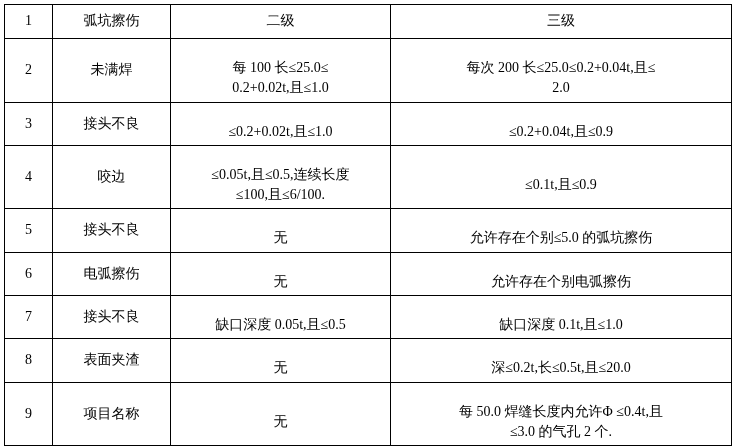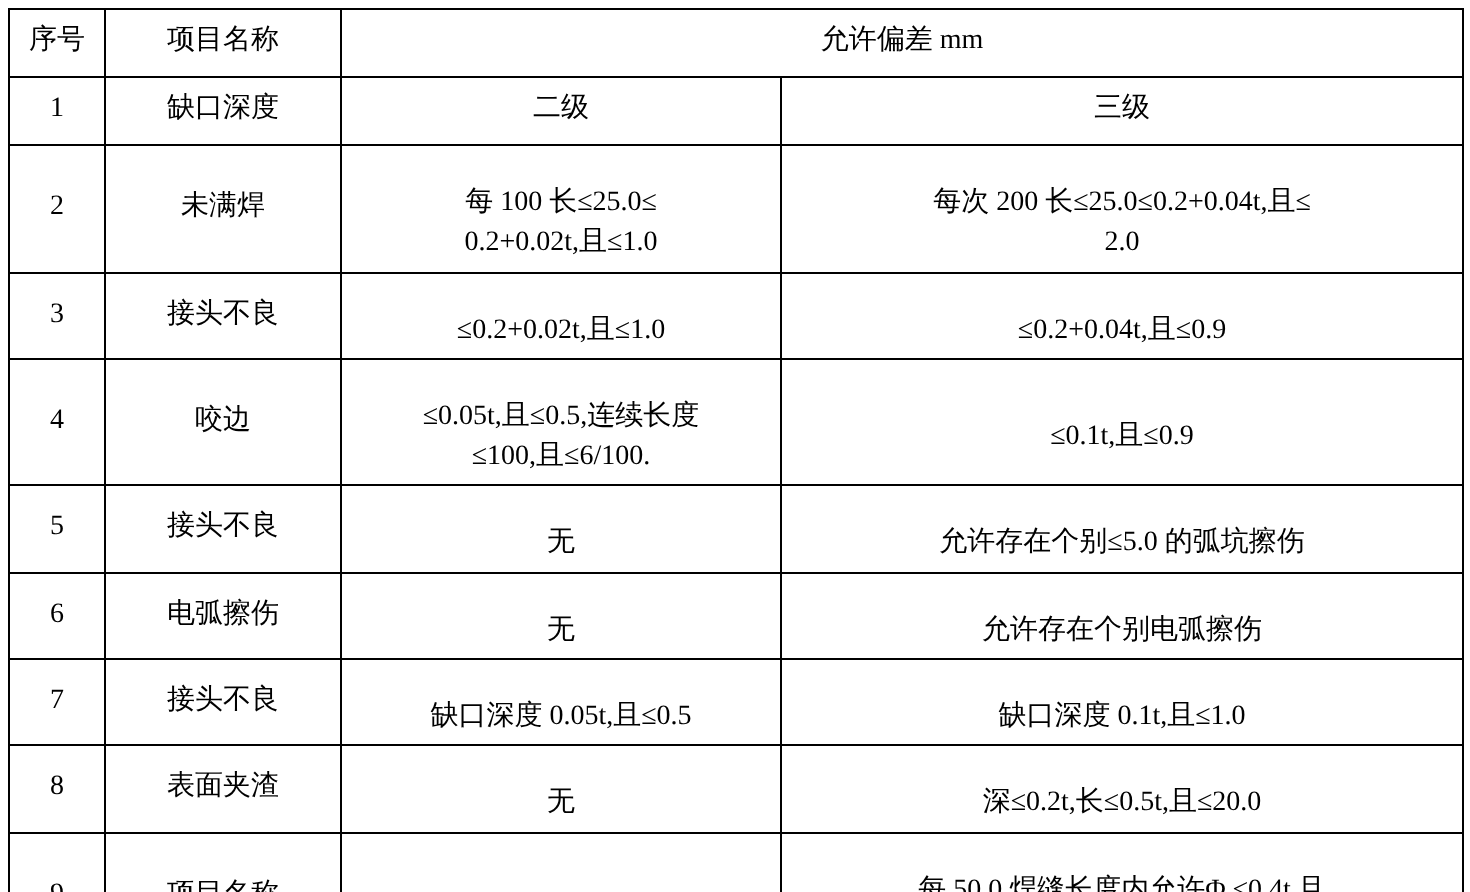--- a/index.html
+++ b/index.html
@@ -62,28 +62,23 @@
 
 <div class="sheet">
   <table class="spec">
     <colgroup>
       <col class="col-no">
       <col class="col-item">
       <col class="col-two">
       <col class="col-three">
     </colgroup>
     <tbody>
-      <tr class="hdr row-h">
-        <td>序号</td>
-        <td>项目名称</td>
-        <td colspan="2">允许偏差 mm</td>
-      </tr>
       <tr class="row-1">
         <td>1</td>
-        <td>缺口深度</td>
+        <td>弧坑擦伤</td>
         <td>二级</td>
         <td>三级</td>
       </tr>
       <tr class="row-2">
         <td>2</td>
         <td>未满焊</td>
         <td>
             <span class="cell-text">每 100 长≤25.0≤
 0.2+0.02t,且≤1.0</span>
           </td>

